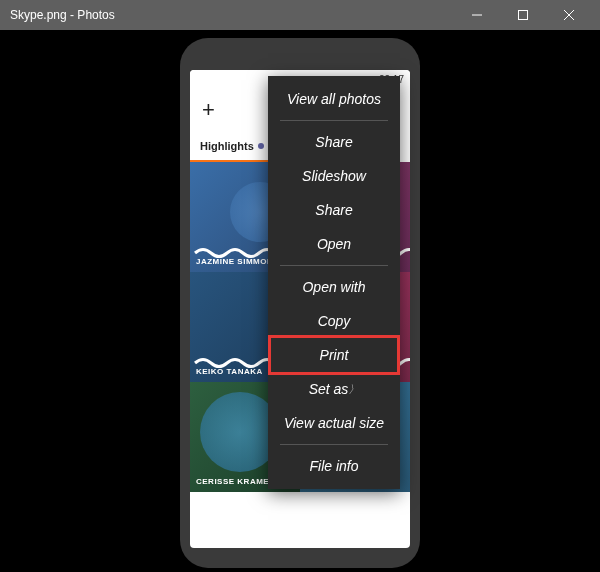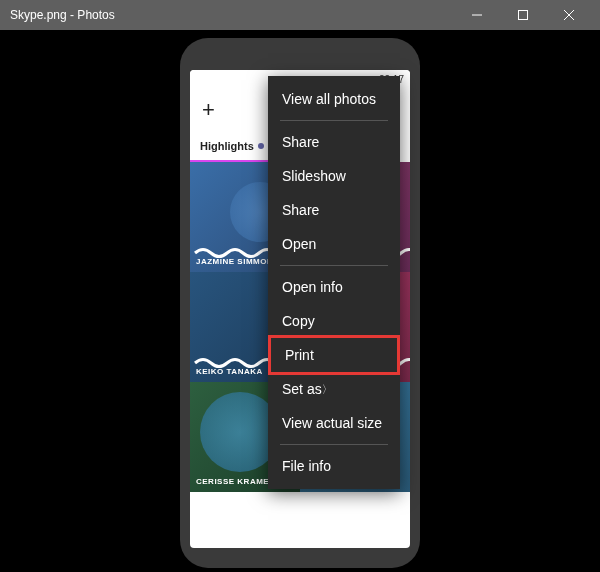--- a/index.html
+++ b/index.html
@@ -88,21 +88,21 @@
     padding: 0 10px;
     display: flex;
     align-items: center;
     gap: 4px;
     height: 100%;
     border-bottom: 2px solid transparent;
   }
   .tab.active {
     font-weight: 600;
     color: #222;
-    border-bottom: 2px solid #d946ef;
+    border-bottom: 2px solid #f97316;
   }
   .dot {
     width: 6px; height: 6px; border-radius: 50%; background: #6264a7;
   }
   .grid {
     display: grid;
     grid-template-columns: 1fr 1fr;
     grid-auto-rows: 110px;
     gap: 0;
   }
@@ -149,23 +149,24 @@
     color: #fff;
     font-size: 14px;
     padding: 6px 0;
     box-shadow: 0 4px 18px rgba(0,0,0,0.6);
     z-index: 100;
   }
   .context-menu .mitem {
     padding: 9px 14px;
     display: flex;
     align-items: center;
-    justify-content: flex-start;
+    justify-content: center;
     cursor: pointer;
     white-space: nowrap;
+    font-style: italic;
   }
   .context-menu .msep {
     height: 1px;
     background: #555;
     margin: 4px 12px;
   }
   .context-menu .highlight {
     border: 3px solid #e53935;
     margin: -3px 0;
     position: relative;
@@ -274,21 +275,21 @@
         <span>Slideshow</span>
       </div>
     <div class="mitem">
         <span>Share</span>
       </div>
     <div class="mitem">
         <span>Open</span>
       </div>
     <div class="msep"></div>
     <div class="mitem">
-        <span>Open info</span>
+        <span>Open with</span>
       </div>
     <div class="mitem">
         <span>Copy</span>
       </div>
     <div class="mitem highlight">
         <span>Print</span>
       </div>
     <div class="mitem">
         <span>Set as</span>
         <span class="chev">〉</span>

